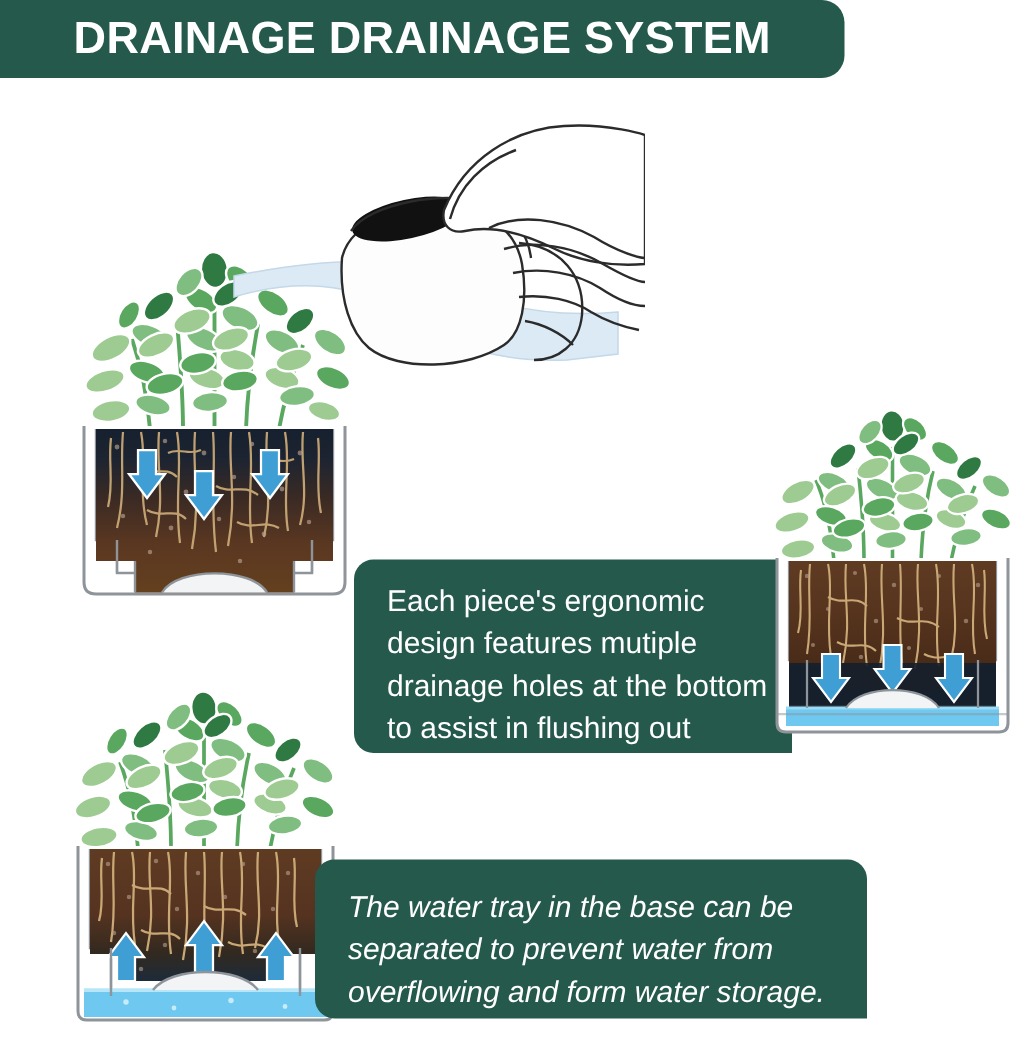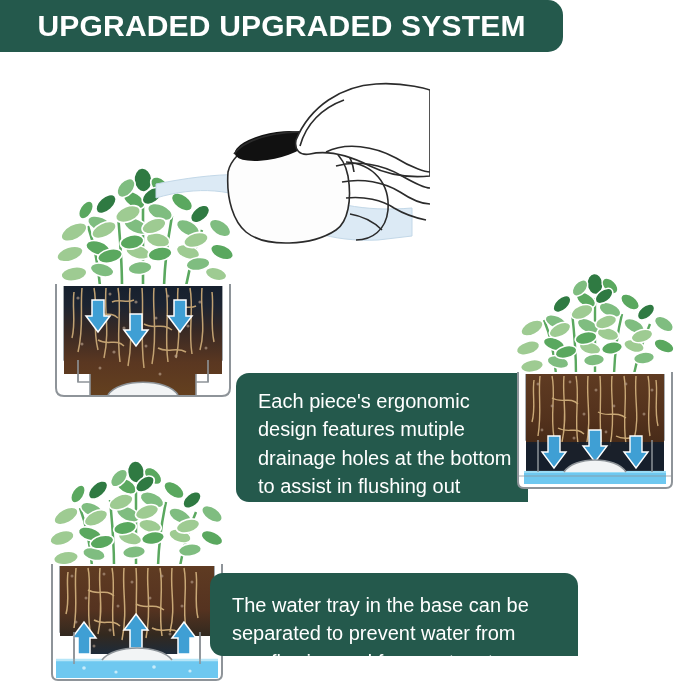--- a/index.html
+++ b/index.html
@@ -55,23 +55,24 @@
     top: 373px;
     width: 292px;
     height: 129px;
     border-radius: 13px 0 0 13px;
     padding: 14px 8px 10px 22px;
   }
   #callout-2 {
     left: 210px;
     top: 573px;
     width: 368px;
-    height: 83px;
+    height: 106px;
     border-radius: 13px 13px 0 13px;
     padding: 18px 4px 10px 22px;
+    font-style: italic;
   }
   
   .planter {
     position: absolute;
   }
   .planter svg { display: block; }
   
   #watering-can {
     position: absolute;
     left: 150px;
@@ -79,21 +80,21 @@
     width: 280px;
     height: 190px;
   }
 </style>
 </head>
 <body>
 
 <div id="page">
 
   <div class="title-banner">
-    <span class="title-text">UPGRADED UPGRADED SYSTEM</span>
+    <span class="title-text">DRAINAGE DRAINAGE SYSTEM</span>
   </div>
 
   <div class="planter" id="planter-top-left" style="left:48px; top:152px; width:190px; height:248px;">
     <svg width="190" height="248" viewBox="0 0 190 248" xmlns="http://www.w3.org/2000/svg">
       <defs>
         <linearGradient id="soilA" x1="0" y1="0" x2="0" y2="1">
           <stop offset="0%" stop-color="#16202e"></stop>
           <stop offset="18%" stop-color="#1d2431"></stop>
           <stop offset="42%" stop-color="#3a2a24"></stop>
           <stop offset="70%" stop-color="#5a3721"></stop>

